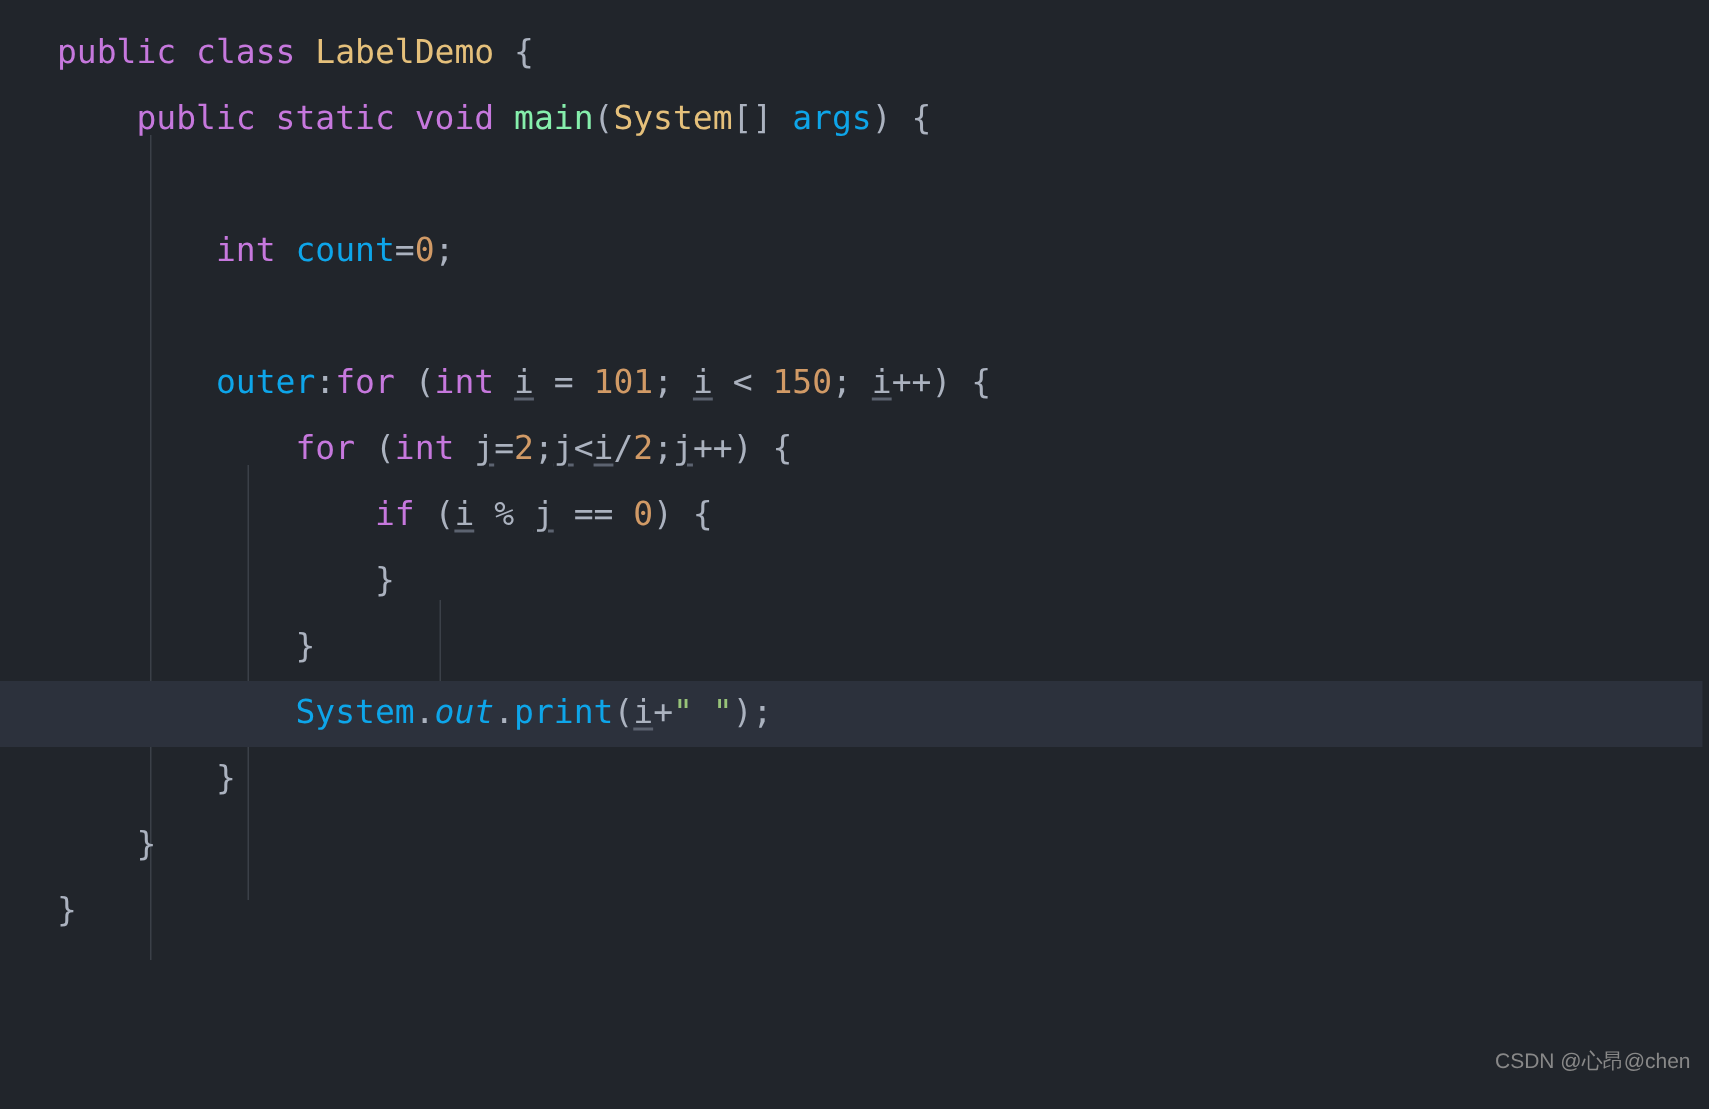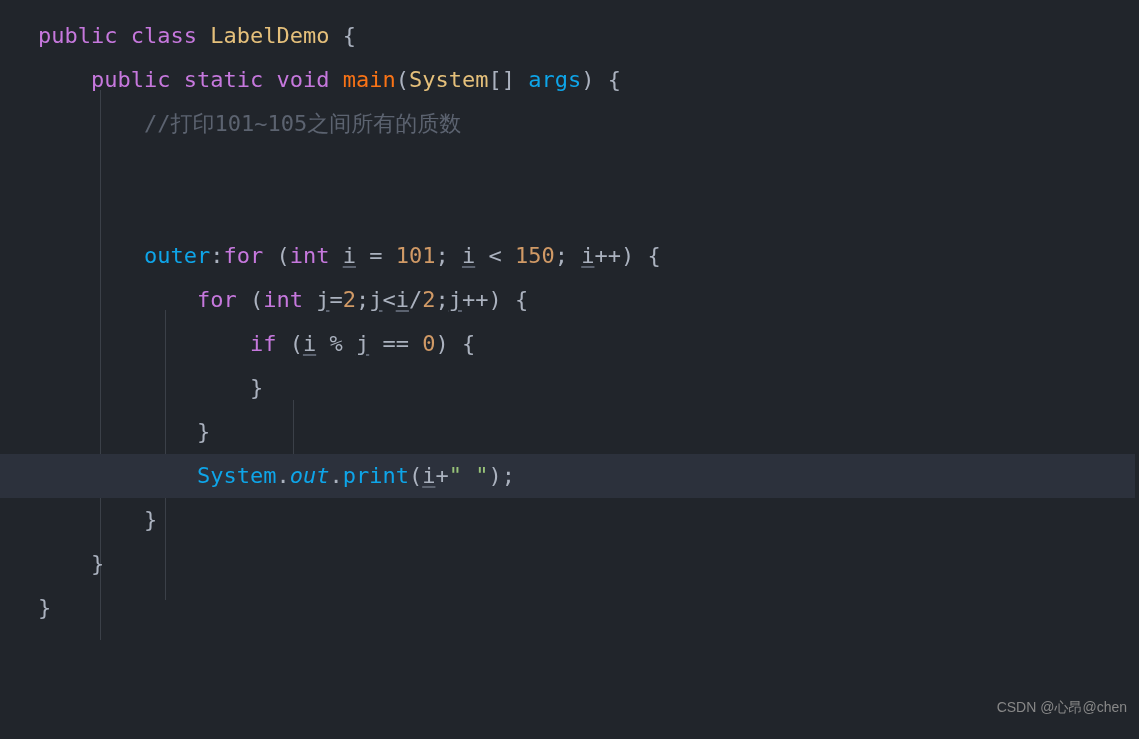--- a/index.html
+++ b/index.html
@@ -27,21 +27,21 @@
       white-space: pre;
       height: 44px;
     }
     .line.highlighted {
       background: #2c313c;
       margin-left: -38px;
       padding-left: 38px;
       width: calc(100% + 38px);
     }
     .kw { color: #c678dd; }
-    .fn { color: #f97316; }
+    .fn { color: #86efac; }
     .var { color: #0ea5e9; }
     .varu { color: #abb2bf; text-decoration: underline; text-decoration-color: #5c6370; text-underline-offset: 3px;}
     .num { color: #d19a66; }
     .str { color: #98c379; }
     .comment { color: #5c6370; font-style: normal; }
     .op { color: #abb2bf; }
     .punct { color: #abb2bf; }
     .field { color: #0ea5e9; font-style: italic; }
     .yellow { color: #e5c07b; }
     .guide {
@@ -67,24 +67,24 @@
 
 <div class="editor">
   <div class="guide guide1"></div>
   <div class="guide guide2"></div>
   <div class="guide guide3"></div>
 
   <div class="line"><span class="kw">public</span> <span class="kw">class</span> <span class="yellow">LabelDemo</span> <span class="punct">{</span></div>
 
   <div class="line">    <span class="kw">public</span> <span class="kw">static</span> <span class="kw">void</span> <span class="fn">main</span><span class="punct">(</span><span class="yellow">System</span><span class="punct">[]</span> <span class="var">args</span><span class="punct">)</span> <span class="punct">{</span></div>
 
-  <div class="line">        <span class="comment">//打印101~105之间所有的质数</span></div>
 
   <div class="line"></div>
 
+  <div class="line">        <span class="kw">int</span> <span class="var">count</span><span class="op">=</span><span class="num">0</span><span class="punct">;</span></div>
 
   <div class="line"></div>
 
   <div class="line">        <span class="var">outer</span><span class="punct">:</span><span class="kw">for</span> <span class="punct">(</span><span class="kw">int</span> <span class="varu">i</span><span class="op"> = </span><span class="num">101</span><span class="punct">;</span> <span class="varu">i</span><span class="op"> &lt; </span><span class="num">150</span><span class="punct">;</span> <span class="varu">i</span><span class="op">++</span><span class="punct">)</span> <span class="punct">{</span></div>
 
   <div class="line">            <span class="kw">for</span> <span class="punct">(</span><span class="kw">int</span> <span class="varu">j</span><span class="op">=</span><span class="num">2</span><span class="punct">;</span><span class="varu">j</span><span class="op">&lt;</span><span class="varu">i</span><span class="op">/</span><span class="num">2</span><span class="punct">;</span><span class="varu">j</span><span class="op">++</span><span class="punct">)</span> <span class="punct">{</span></div>
 
   <div class="line">                <span class="kw">if</span> <span class="punct">(</span><span class="varu">i</span><span class="op"> % </span><span class="varu">j</span><span class="op"> == </span><span class="num">0</span><span class="punct">)</span> <span class="punct">{</span></div>
 
 

